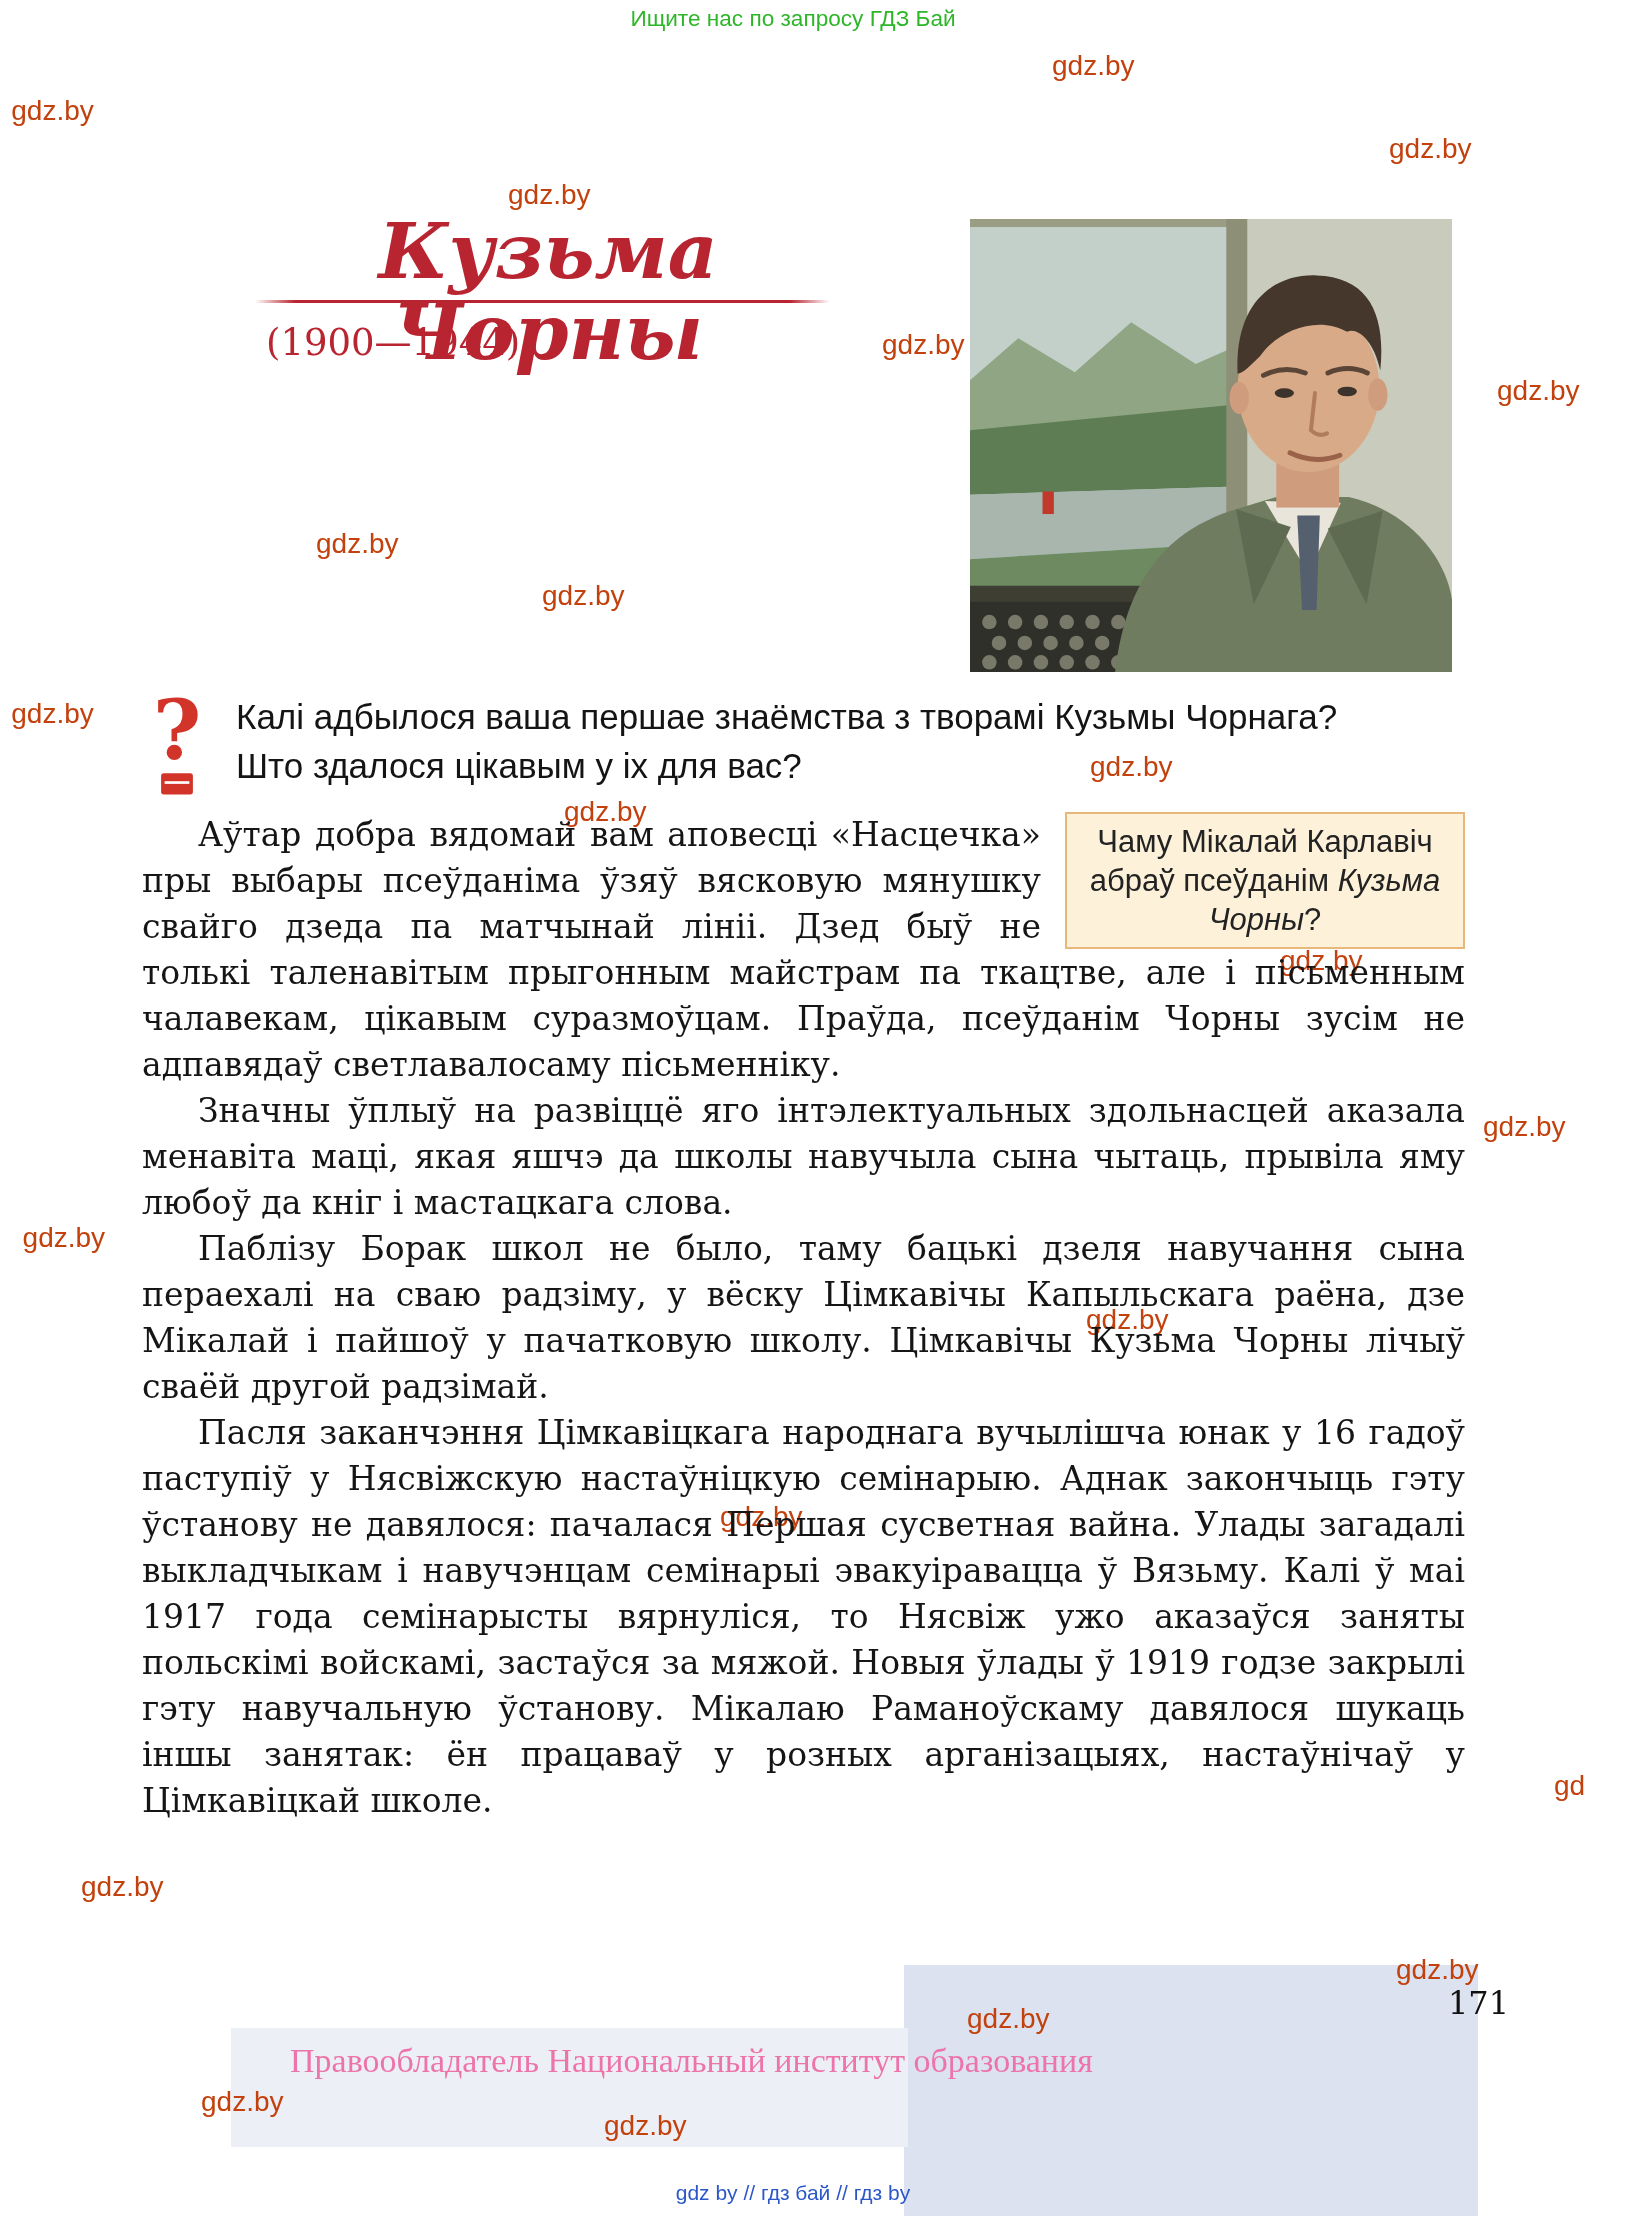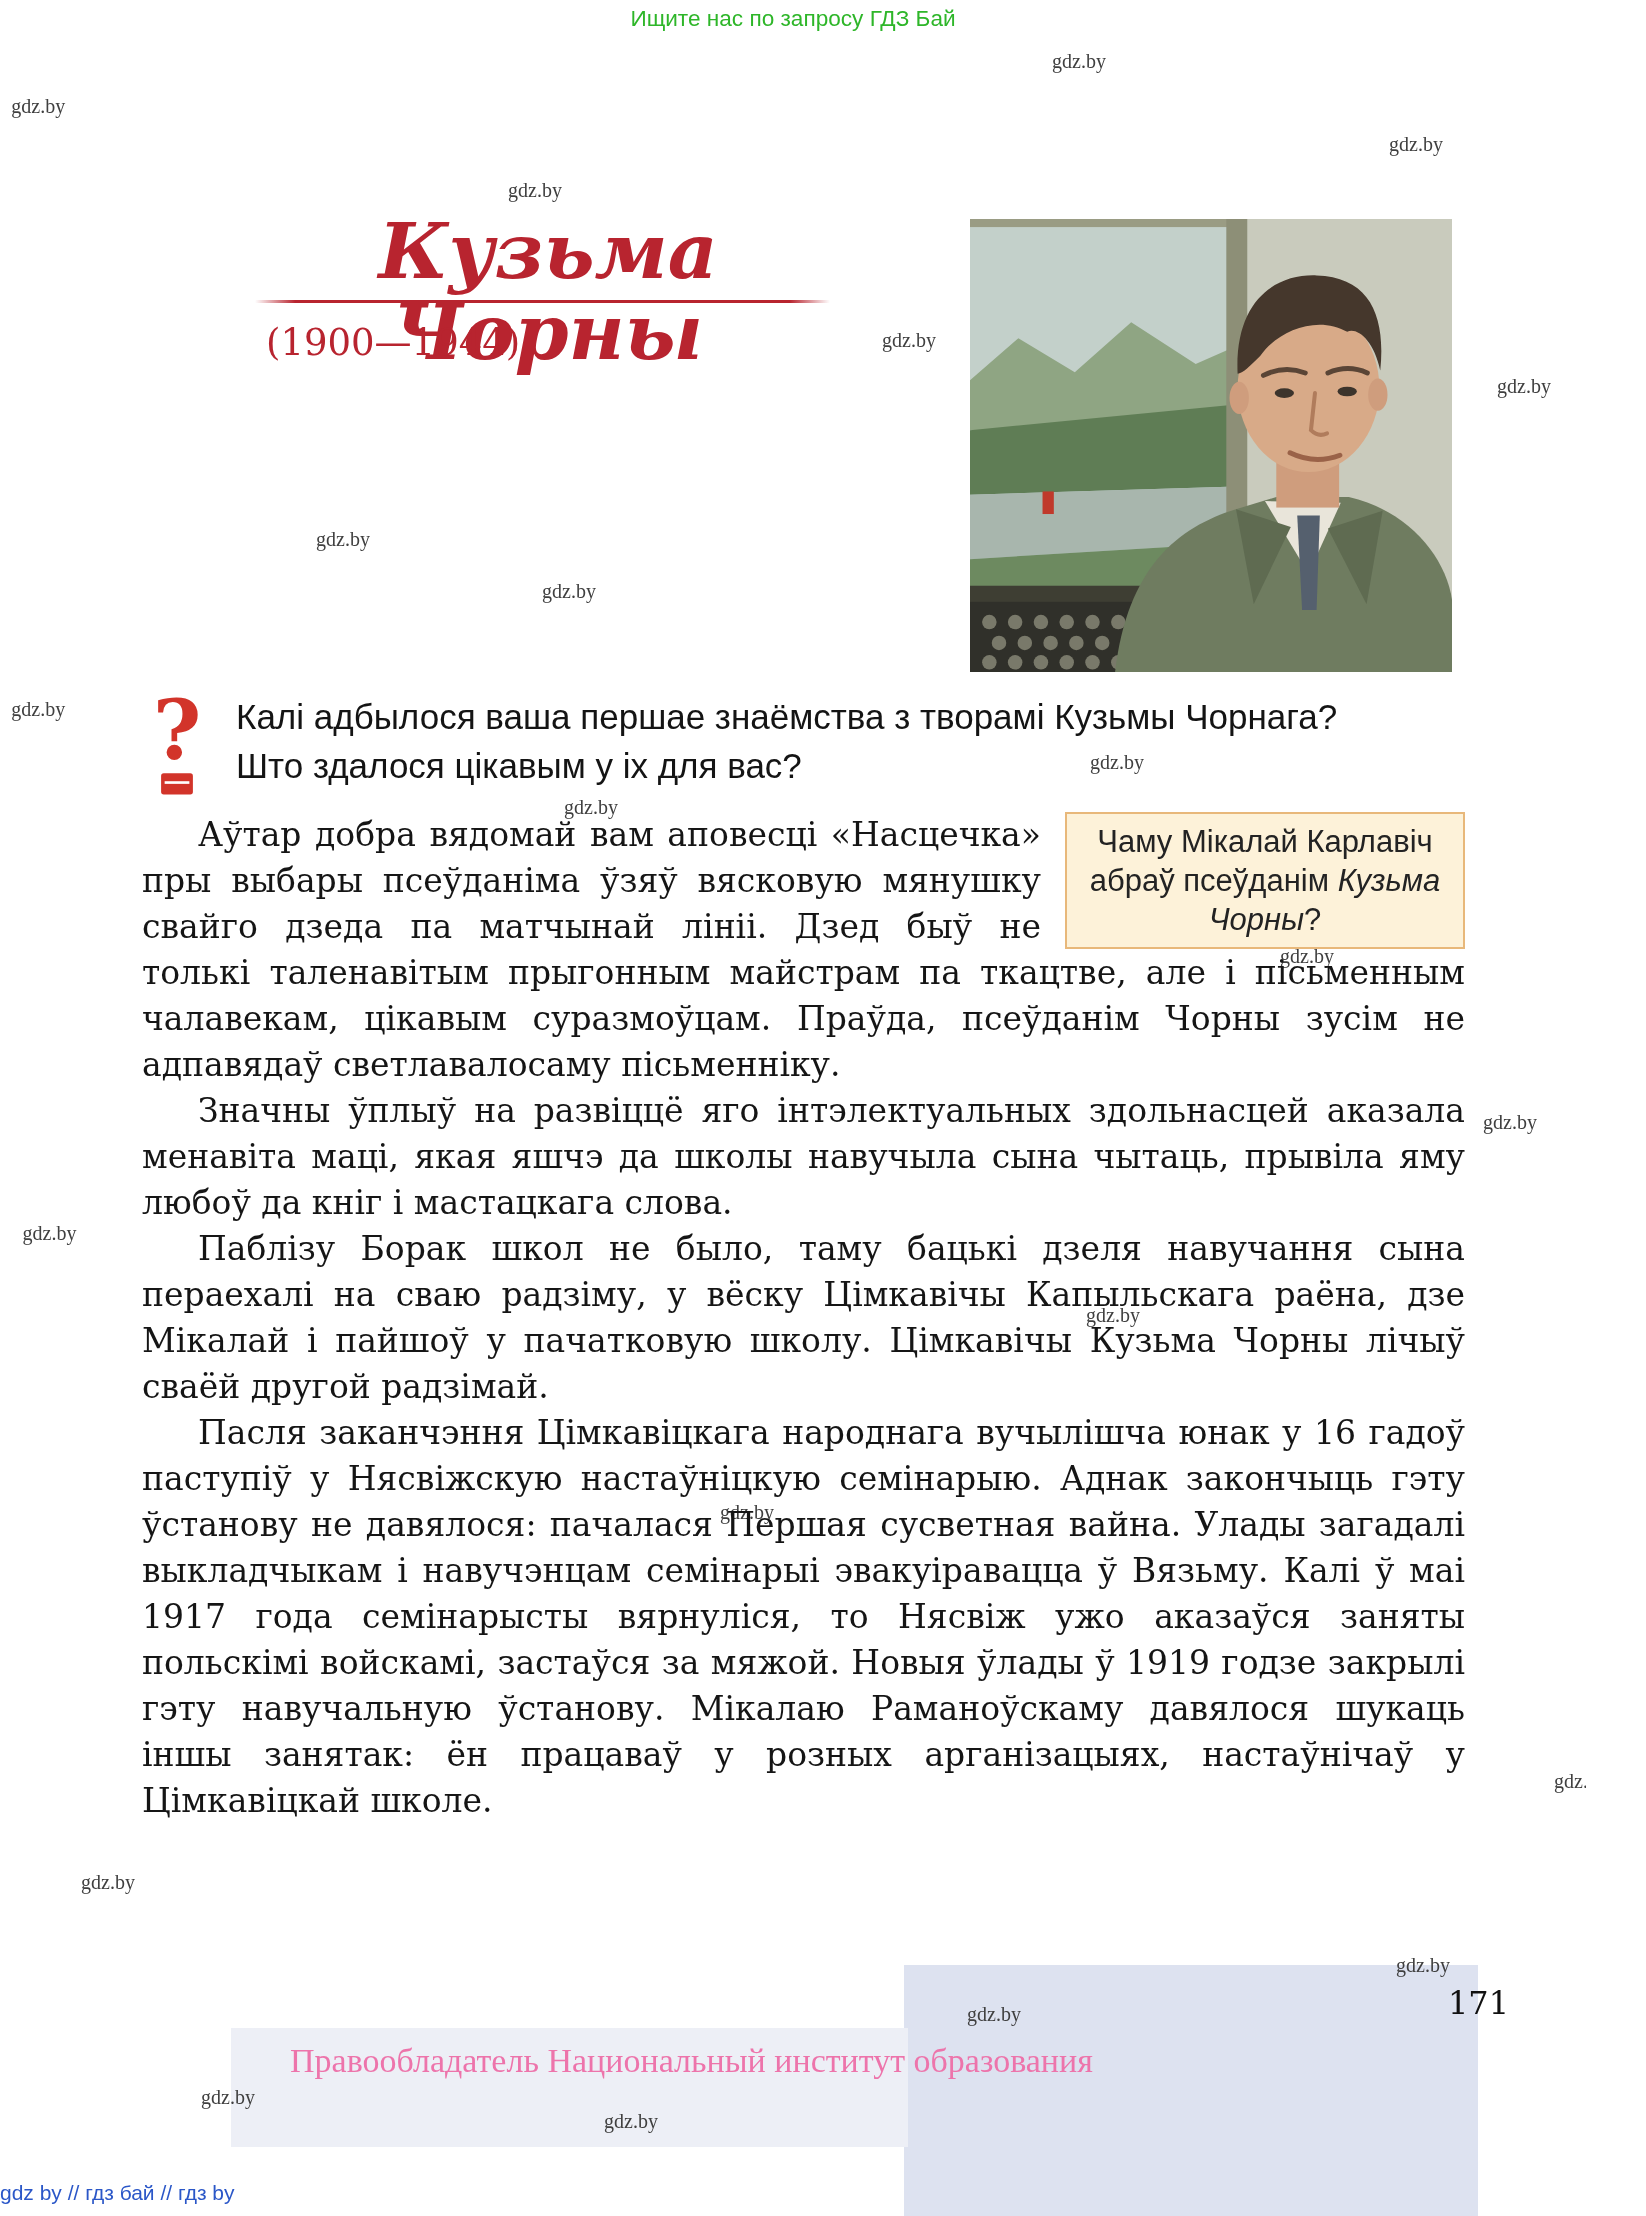--- a/index.html
+++ b/index.html
@@ -35,23 +35,23 @@
     position: absolute;
     left: 0; top: 6.4px; width: 100%;
     text-align: center;
     font-family: "Liberation Sans", sans-serif;
     font-size: 22.6px;
     color: #2eb629;
   }
 
   .watermark {
     position: absolute;
-    font-family: Liberation Serif, serif;
-    font-size: 20px;
-    color: #404040;
+    font-family: Liberation Sans, sans-serif;
+    font-size: 28px;
+    color: #c2410c;
   }
 
   .title {
     position: absolute;
     left: 266px; top: 211px; width: 564px;
     margin: 0;
     text-align: center;
     font-family: "DejaVu Serif", serif;
     font-style: italic;
     font-weight: bold;
@@ -136,20 +136,21 @@
     position: absolute;
     left: 290px; top: 2042px;
     font-family: Liberation Serif, serif;
     font-size: 34px;
     color: #ed74ab;
   }
 
   .bottom-links {
     position: absolute;
     left: 0; top: 2181px; width: 100%;
+    text-align: center;
     font-family: "Liberation Sans", sans-serif;
     font-size: 21px;
     color: #2b57c8;
     cursor: pointer;
   }
 </style>
 </head>
 <body>
 
 <div class="page">

